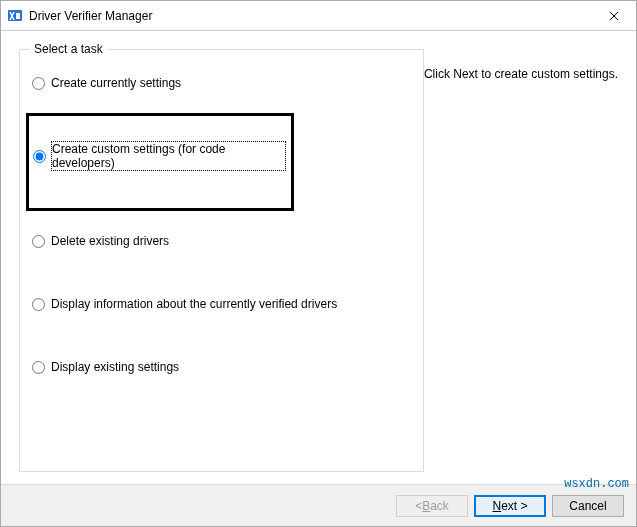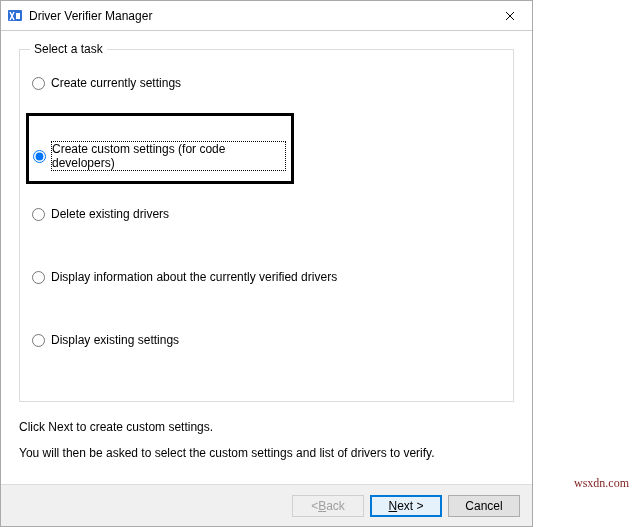--- a/index.html
+++ b/index.html
@@ -6,21 +6,21 @@
     body {
       margin: 0;
       font-family: "Segoe UI", Tahoma, sans-serif;
       font-size: 12px;
       background: #fff;
       width: 637px;
       height: 527px;
       overflow: hidden;
     }
     .window {
-      width: 533px;
+      width: 637px;
       height: 527px;
       border: 1px solid #aaa;
       background: #fff;
       display: flex;
       flex-direction: column;
     }
     .titlebar {
       height: 30px;
       border-bottom: 1px solid #ccc;
       display: flex;
@@ -42,21 +42,21 @@
     .titlebar .close-btn {
       width: 44px; height: 30px;
       display: flex; align-items: center; justify-content: center;
       cursor: default;
     }
     .titlebar .close-btn svg { width: 10px; height: 10px; }
     .content {
       flex: 1;
       padding: 18px 18px 12px 18px;
       display: flex;
-      flex-direction: column;
+      flex-direction: row;
       justify-content: center;
     }
     .groupbox {
       border: 1px solid #dcdcdc;
       position: relative;
       flex: 1;
       padding: 18px 12px 12px 12px;
     }
     .groupbox-label {
       position: absolute;
@@ -86,21 +86,21 @@
     .radio-row label {
       font-size: 12px;
       color: #000;
     }
     .radio-row.selected label {
       outline: 1px dotted #000;
       outline-offset: 0px;
     }
     .highlight-box {
       border: 3px solid #000;
-      padding: 24px 6px 9px 4px;
+      padding: 24px 6px 36px 4px;
       margin: -24px 0 -24px -6px;
       width: 268px;
     }
     .instructions {
       margin-top: 18px;
       font-size: 12px;
       color: #000;
     }
     .instructions p { margin: 0 0 12px 0; }
     .button-bar {
@@ -134,22 +134,22 @@
       border: 1px solid #0078d7;
       outline: 1px solid #0078d7;
       outline-offset: -2px;
       background: #e5f1fb;
     }
     .watermark {
       position: absolute;
       bottom: 36px;
       right: 8px;
       font-size: 12px;
-      color: #7f1d1d;
-      font-family: Liberation Serif, serif;
+      color: #0369a1;
+      font-family: Liberation Mono, monospace;
       pointer-events: none;
     }
     .accel { text-decoration: underline; }
   </style>
 </head>
 <body>
 
 <div class="window">
 
   <div class="titlebar">
@@ -199,21 +199,20 @@
         <div class="radio-row">
           <input type="radio" name="task" style="">
           <label>Display existing settings</label>
         </div>
 
       </div>
     </div>
 
     <div class="instructions">
       <p>Click Next to create custom settings.</p>
-      <p>You will then be asked to select the custom settings and list of drivers to verify.</p>
     </div>
   </div>
 
   <div class="button-bar">
     <div class="btn disabled">
       <span>&lt; </span>
         <span class="accel">B</span>
         <span>ack</span>
     </div>
     <div class="btn default">

